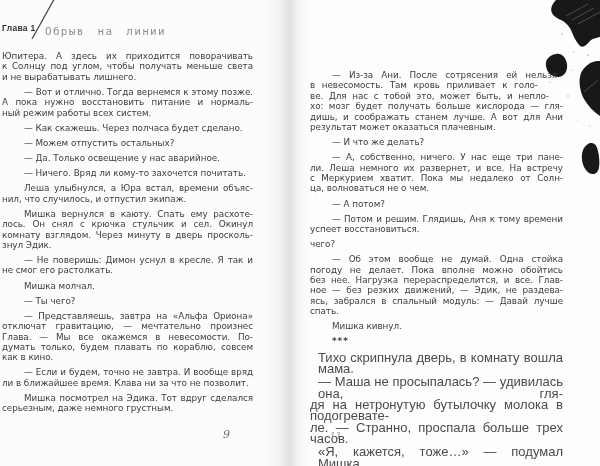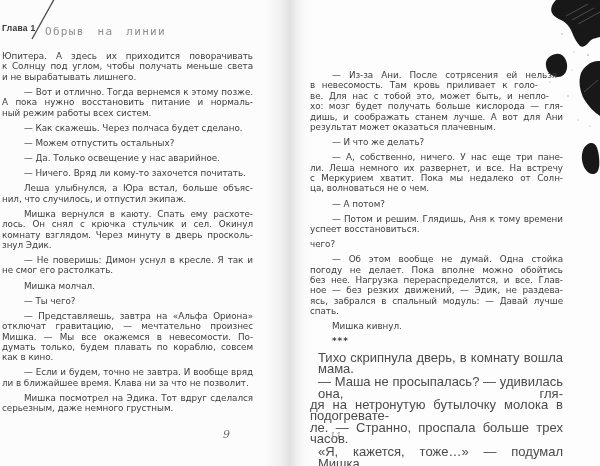--- a/index.html
+++ b/index.html
@@ -95,21 +95,21 @@
         <div class="para">
           <div class="tline lastline indent">— Можем отпустить остальных?</div>
         </div>
         <div class="para">
           <div class="tline lastline indent">— Да. Только освещение у нас аварийное.</div>
         </div>
         <div class="para">
           <div class="tline lastline indent">— Ничего. Вряд ли кому-то захочется почитать.</div>
         </div>
         <div class="para">
-          <div class="tline indent">Леша улыбнулся, а Юра встал, больше объяс-</div>
+          <div class="tline indent">Леша улыбнулся, а Юра встал, времени объяс-</div>
           <div class="tline lastline">нил, что случилось, и отпустил экипаж.</div>
         </div>
         <div class="para">
           <div class="tline indent">Мишка вернулся в каюту. Спать ему расхоте-</div>
           <div class="tline">лось. Он снял с крючка стульчик и сел. Окинул</div>
           <div class="tline">комнату взглядом. Через минуту в дверь просколь-</div>
           <div class="tline lastline">знул Эдик.</div>
         </div>
         <div class="para">
           <div class="tline indent">— Не поверишь: Димон уснул в кресле. Я так и</div>
@@ -117,21 +117,21 @@
         </div>
         <div class="para">
           <div class="tline lastline indent">Мишка молчал.</div>
         </div>
         <div class="para">
           <div class="tline lastline indent">— Ты чего?</div>
         </div>
         <div class="para">
           <div class="tline indent">— Представляешь, завтра на «Альфа Ориона»</div>
           <div class="tline">отключат гравитацию, — мечтательно произнес</div>
-          <div class="tline">Мишка. — Мы все окажемся в невесомости. По-</div>
+          <div class="tline">Глава. — Мы все окажемся в невесомости. По-</div>
           <div class="tline">думать только, будем плавать по кораблю, совсем</div>
           <div class="tline lastline">как в кино.</div>
         </div>
         <div class="para">
           <div class="tline indent">— Если и будем, точно не завтра. И вообще вряд</div>
           <div class="tline lastline">ли в ближайшее время. Клава ни за что не позволит.</div>
         </div>
         <div class="para">
           <div class="tline indent">Мишка посмотрел на Эдика. Тот вдруг сделался</div>
           <div class="tline lastline">серьезным, даже немного грустным.</div>

